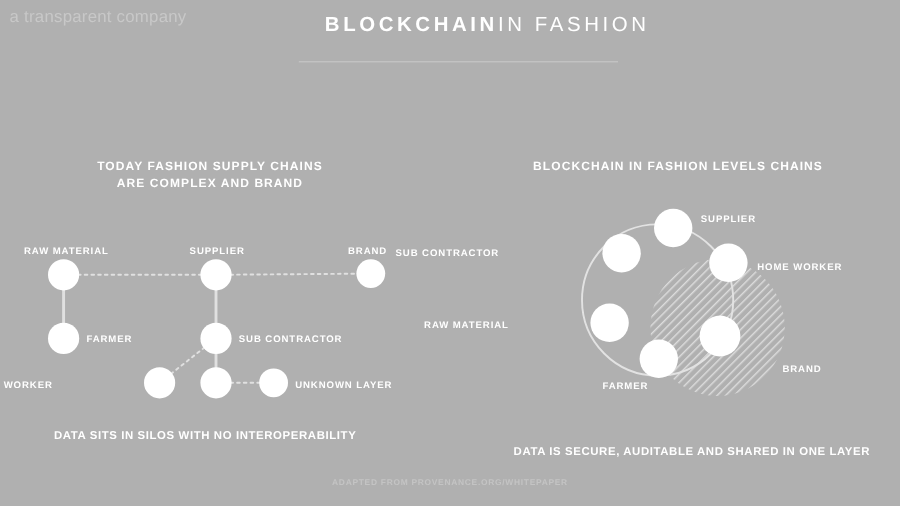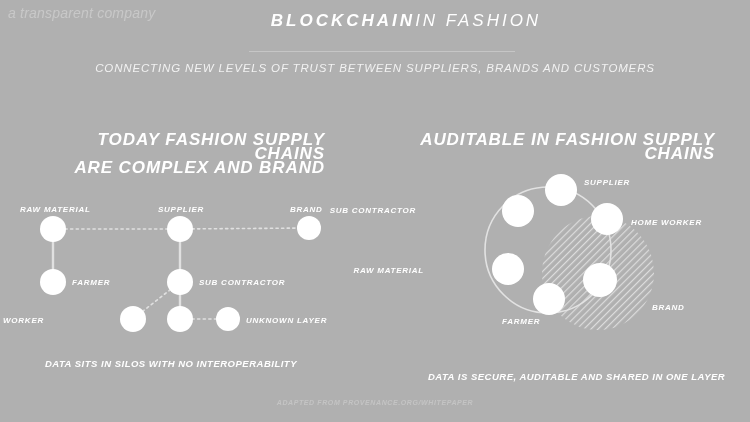--- a/index.html
+++ b/index.html
@@ -12,21 +12,20 @@
     background: #b0b0b0;
     font-family: "Liberation Sans", sans-serif;
     overflow: hidden;
     position: relative;
     -webkit-font-smoothing: antialiased;
   }
   #infographic {
     position: relative;
     width: 750px;
     height: 422px;
-    font-style: italic;
   }
 
   
   .brand-tagline {
     position: absolute;
     left: 8px;
     top: 5px;
     font-size: 14px;
     color: #c8c8c8;
     letter-spacing: 0.2px;
@@ -68,22 +67,22 @@
     text-align: center;
     font-size: 11.5px;
     color: #f2f2f2;
     letter-spacing: 0.85px;
     white-space: nowrap;
   }
 
   
   .panel-heading {
     position: absolute;
-    text-align: right;
-    font-size: 17px;
+    text-align: center;
+    font-size: 10px;
     font-weight: bold;
     color: #ffffff;
     letter-spacing: 0.9px;
     line-height: 14px;
   }
   #heading-left  { left: 25px;  top: 133px; width: 300px; }
   #heading-right { left: 415px; top: 133px; width: 300px; }
 
   
   .diagram-svg {
@@ -137,29 +136,28 @@
 <div id="infographic">
 
   <div class="brand-tagline">a transparent company</div>
 
   <div class="main-title">
     <span class="t-bold">BLOCKCHAIN</span><span class="t-light">IN FASHION</span>
   </div>
 
   <div class="title-divider"></div>
 
-  <div class="subtitle">CONNECTING NEW LEVELS OF TRUST BETWEEN SUPPLIERS, BRANDS AND CUSTOMERS</div>
 
   <div class="panel-heading" id="heading-left">
     <div>TODAY FASHION SUPPLY CHAINS</div>
     <div>ARE COMPLEX AND BRAND</div>
   </div>
 
   <div class="panel-heading" id="heading-right">
-    <div>AUDITABLE IN FASHION SUPPLY CHAINS</div>
+    <div>BLOCKCHAIN IN FASHION LEVELS CHAINS</div>
   </div>
 
   <svg class="diagram-svg" id="diagram-layer" viewBox="0 0 750 422">
     <defs>
       <pattern id="hatch-pattern" width="5" height="5" patternUnits="userSpaceOnUse" patternTransform="rotate(45)">
         <rect width="5" height="5" fill="none"></rect>
         <line x1="0" y1="0" x2="0" y2="5" stroke="#dcdcdc" stroke-width="2.4"></line>
       </pattern>
       <clipPath id="blob-clip">
         <ellipse id="blob-clip-shape" cx="598" cy="273" rx="56" ry="57"></ellipse>

